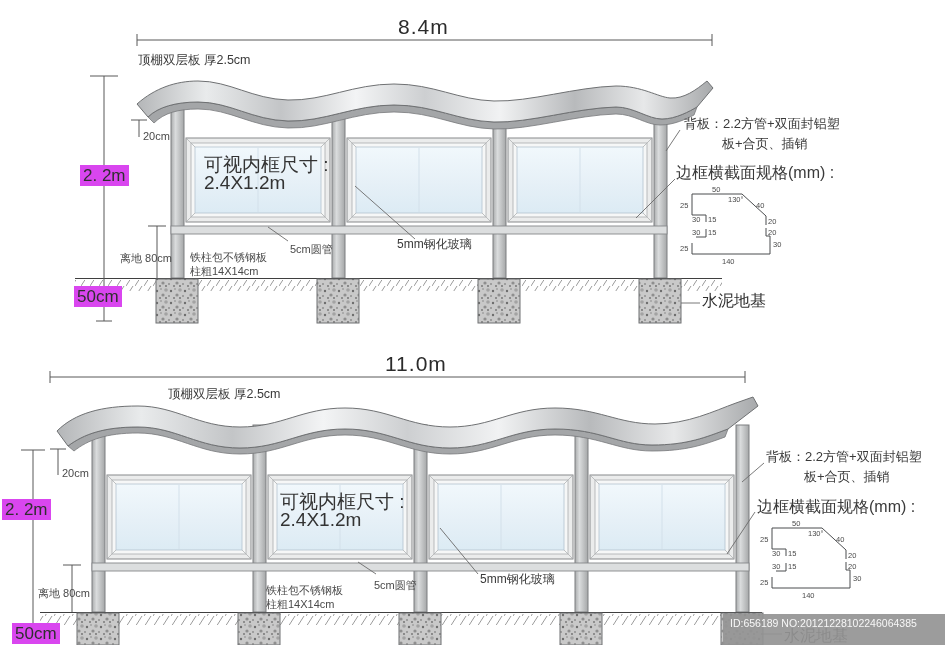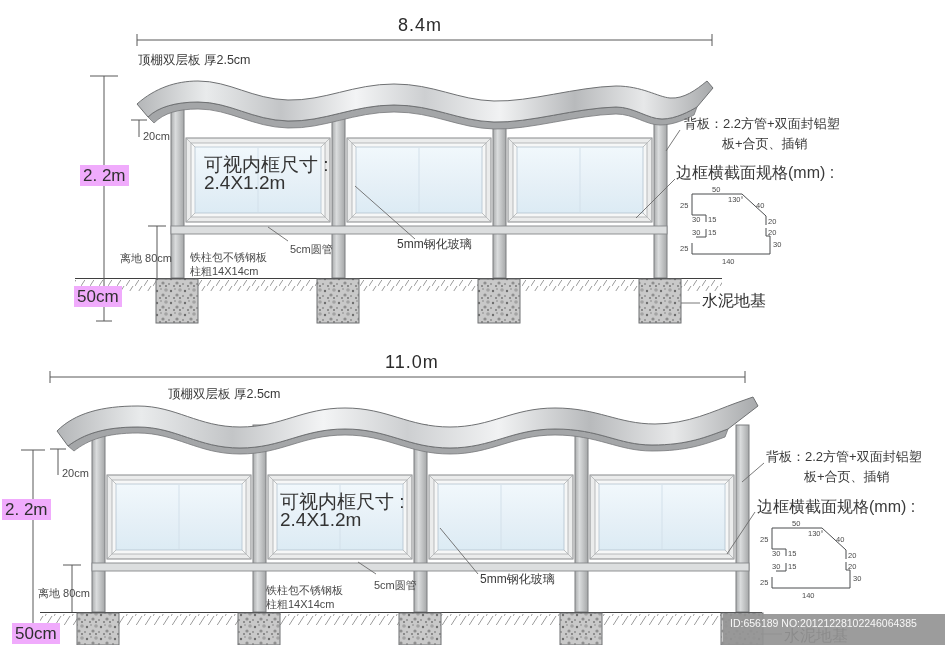--- a/index.html
+++ b/index.html
@@ -2,22 +2,22 @@
 <html><head>
 <meta charset="utf-8">
 <style>
   html,body{margin:0;padding:0;background:#ffffff;}
   #canvas{
     position:relative;width:945px;height:645px;background:#ffffff;overflow:hidden;
     font-family:"Liberation Sans","DejaVu Sans",sans-serif;
   }
   svg{position:absolute;left:0;top:0;}
   .lbl{position:absolute;color:#3d3d3d;white-space:nowrap;line-height:1.25;}
-  .lbl-xl{font-size:18px;color:#2b2b2b;letter-spacing:1px;}
-  .lbl-lg{font-size:17px;color:#2f2f2f;background:#f0abfc;padding:0 3px;}
+  .lbl-xl{font-size:21px;color:#2b2b2b;letter-spacing:1px;}
+  .lbl-lg{font-size:17px;color:#2f2f2f;background:#d946ef;padding:0 3px;}
   .lbl-md{font-size:13px;color:#3a3a3a;}
   .lbl-md2{font-size:12px;color:#3a3a3a;}
   .lbl-rf{font-size:12.5px;color:#3a3a3a;}
   .lbl-sec{font-size:16px;color:#3a3a3a;}
   .lbl-sm{font-size:11px;color:#4a4a4a;margin-top:8px;}
   .lbl-fnd{font-size:16px;color:#2f2f2f;}
   .panel-text{position:absolute;font-size:19px;color:#333;line-height:18px;}
   .idbar{
     position:absolute;left:723px;top:614px;width:222px;height:37px;
     background:rgba(148,148,148,0.92);color:#f7f7f7;font-size:10.5px;

